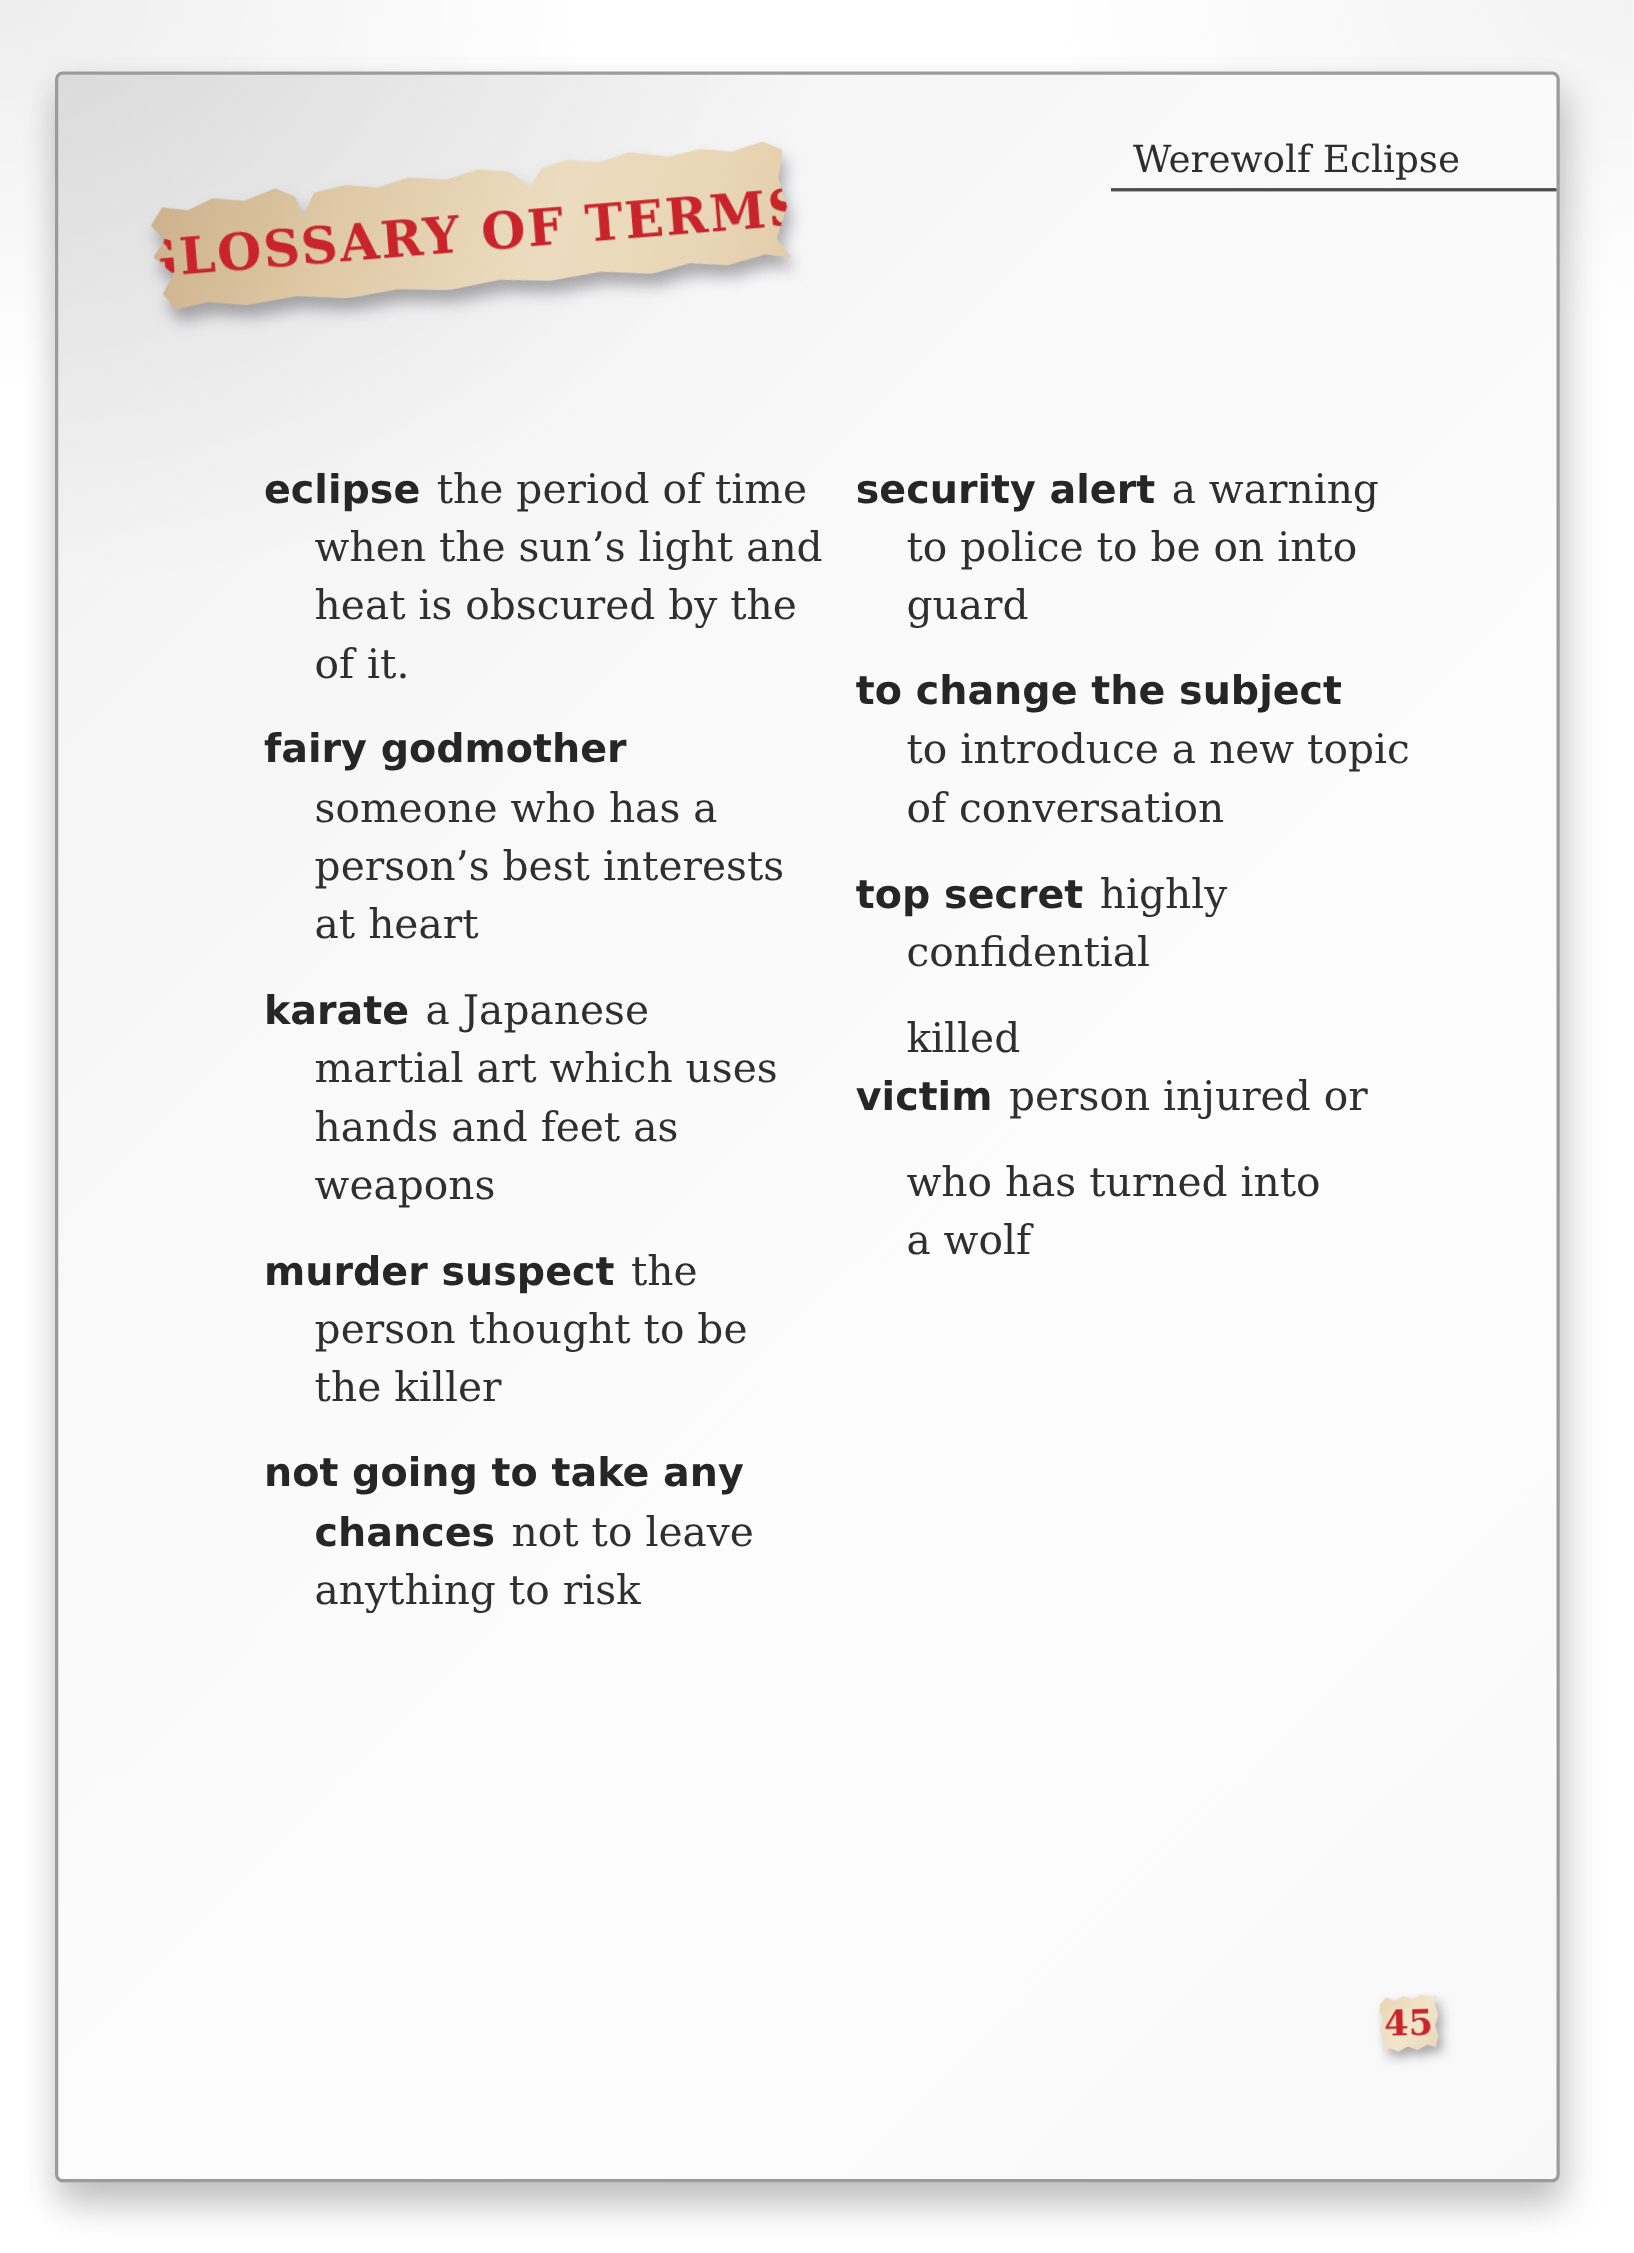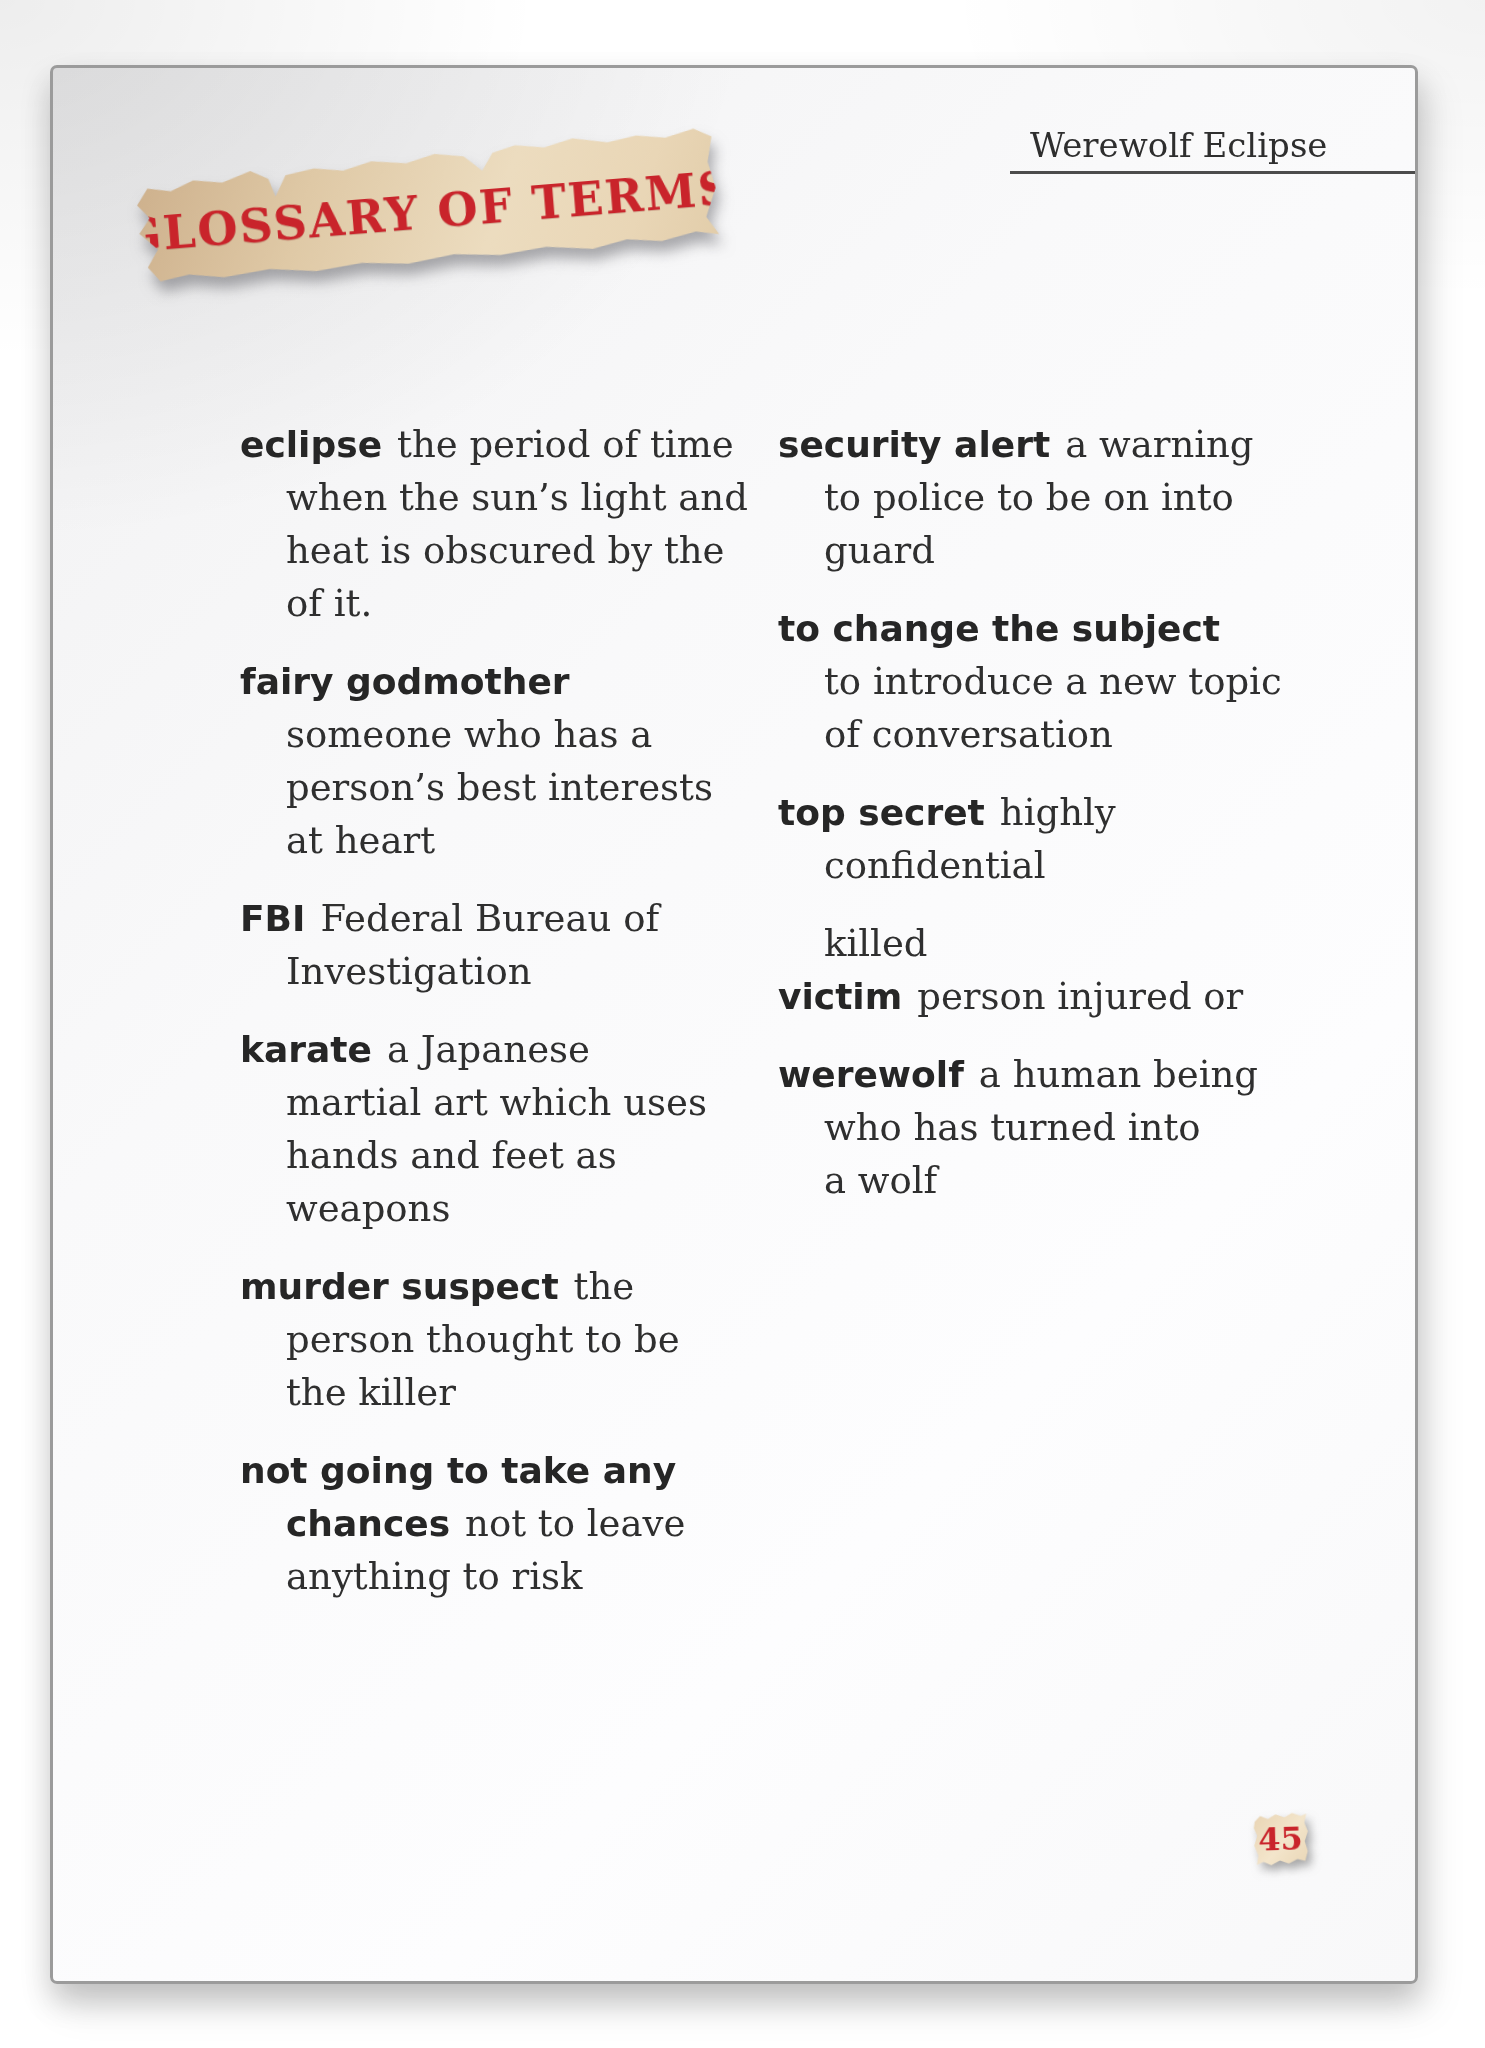--- a/index.html
+++ b/index.html
@@ -87,24 +87,20 @@
         <div class="line cont"><span class="seg-t">heat is obscured by the</span></div>
         <div class="line cont"><span class="seg-t">of it.</span></div>
       </div>
       <div class="entry">
         <div class="line"><span class="seg-b">fairy godmother</span></div>
         <div class="line cont"><span class="seg-t">someone who has a</span></div>
         <div class="line cont"><span class="seg-t">person’s best interests</span></div>
         <div class="line cont"><span class="seg-t">at heart</span></div>
       </div>
       <div class="entry">
-        <div class="line"><span class="seg-b">FBI</span><span class="seg-t">Federal Bureau of</span></div>
-        <div class="line cont"><span class="seg-t">Investigation</span></div>
-      </div>
-      <div class="entry">
         <div class="line"><span class="seg-b">karate</span><span class="seg-t">a Japanese</span></div>
         <div class="line cont"><span class="seg-t">martial art which uses</span></div>
         <div class="line cont"><span class="seg-t">hands and feet as</span></div>
         <div class="line cont"><span class="seg-t">weapons</span></div>
       </div>
       <div class="entry">
         <div class="line"><span class="seg-b">murder suspect</span><span class="seg-t">the</span></div>
         <div class="line cont"><span class="seg-t">person thought to be</span></div>
         <div class="line cont"><span class="seg-t">the killer</span></div>
       </div>
@@ -127,21 +123,20 @@
       </div>
       <div class="entry">
         <div class="line"><span class="seg-b">top secret</span><span class="seg-t">highly</span></div>
         <div class="line cont"><span class="seg-t">confidential</span></div>
       </div>
       <div class="entry">
         <div class="line cont"><span class="seg-t">killed</span></div>
         <div class="line"><span class="seg-b">victim</span><span class="seg-t">person injured or</span></div>
       </div>
       <div class="entry">
-        <div class="line"><span class="seg-b">werewolf</span><span class="seg-t">a human being</span></div>
         <div class="line cont"><span class="seg-t">who has turned into</span></div>
         <div class="line cont"><span class="seg-t">a wolf</span></div>
       </div>
     </div>
 
   <div class="page-number-tag">
     <div class="page-number-paper">
       <span class="page-number-text">45</span>
     </div>
   </div>

